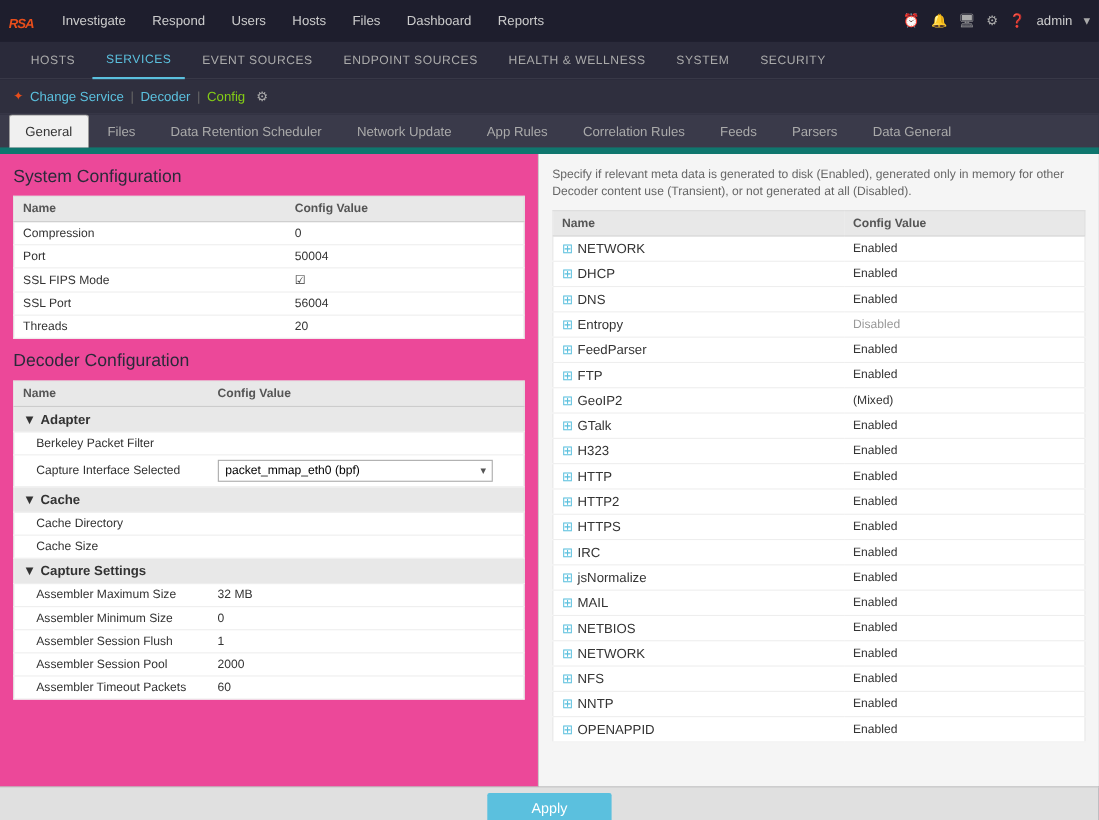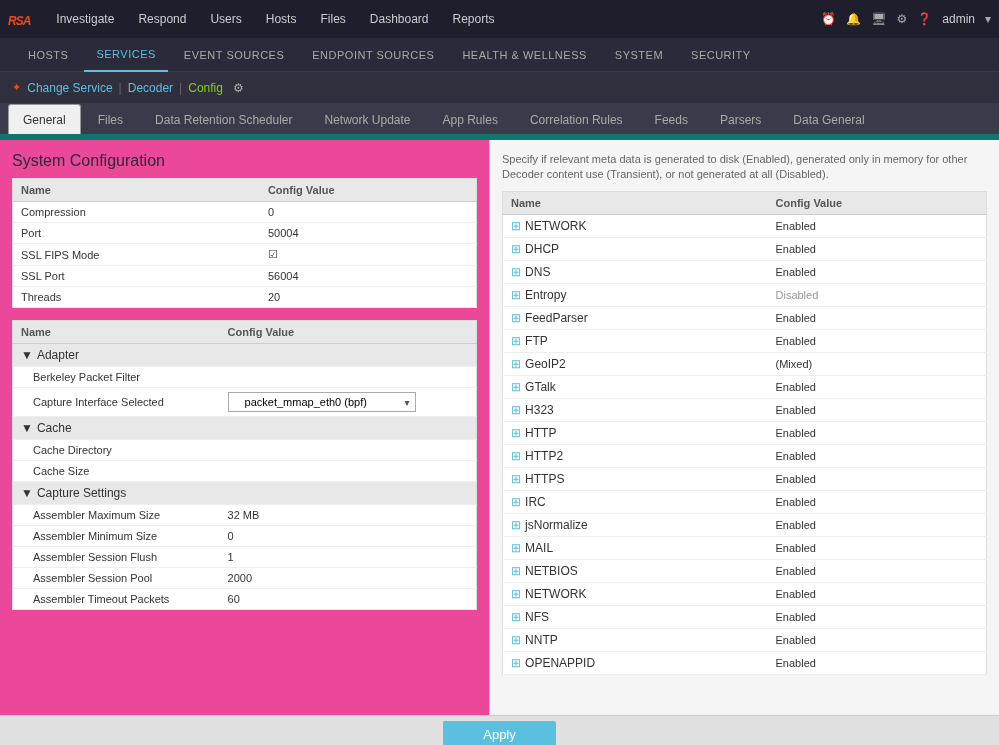--- a/index.html
+++ b/index.html
@@ -189,35 +189,35 @@
       font-weight: bold;
       border-bottom: 1px solid #ccc;
     }
     .decoder-config-table tbody td {
       padding: 4px 8px;
       border-bottom: 1px solid #eee;
       font-size: 11px;
     }
     .group-header td {
       background: #e8e8e8;
-      font-weight: normal;
+      font-weight: bold;
       font-size: 11px;
       color: #333;
     }
     .group-header td span.arrow { color: #333; margin-right: 4px; }
     .indent { padding-left: 20px !important; }
 
     
     .select-wrapper {
       position: relative;
       display: inline-block;
     }
     .capture-select {
-      width: 188px;
-      padding: 3px 24px 3px 16px;
+      width: 250px;
+      padding: 3px 24px 3px 6px;
       font-size: 11px;
       border: 1px solid #aaa;
       background: #fff;
       appearance: none;
       cursor: pointer;
     }
     .select-arrow {
       position: absolute;
       right: 6px;
       top: 50%;
@@ -390,20 +390,21 @@
           <td>SSL Port</td>
           <td>56004</td>
         </tr>
         <tr>
           <td>Threads</td>
           <td>20</td>
         </tr>
       </tbody>
     </table>
 
+    <h2 class="section-title">Decoder Configuration</h2>
     <div style="position:relative;">
       <table class="decoder-config-table">
         <thead>
           <tr>
             <th>Name</th>
             <th>Config Value</th>
           </tr>
         </thead>
         <tbody>
 

